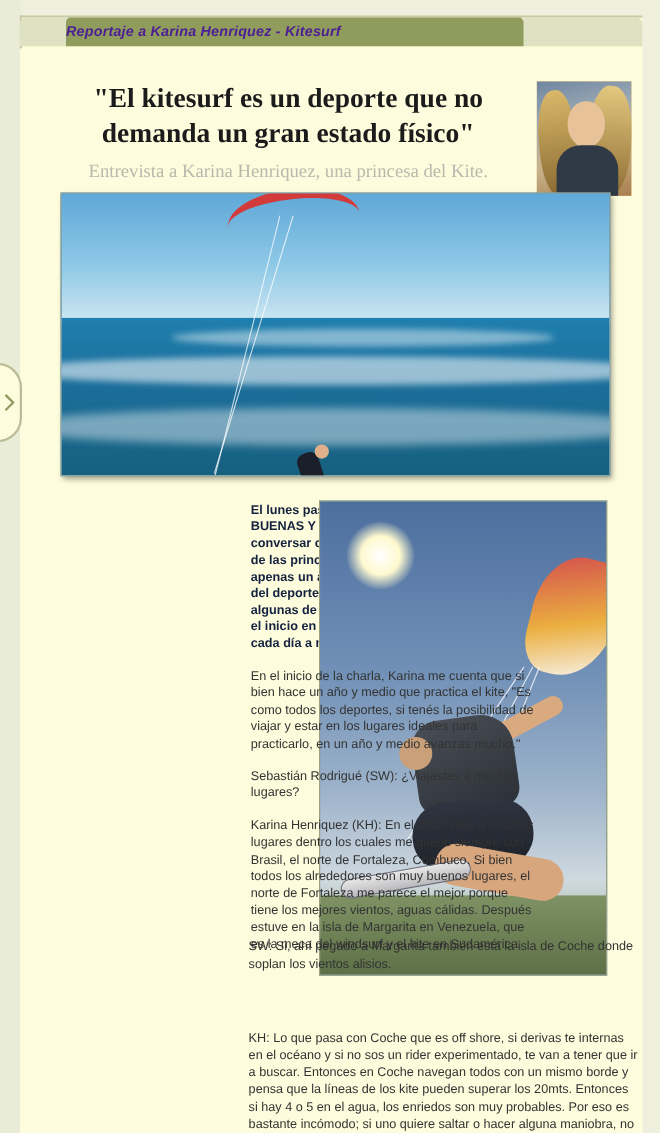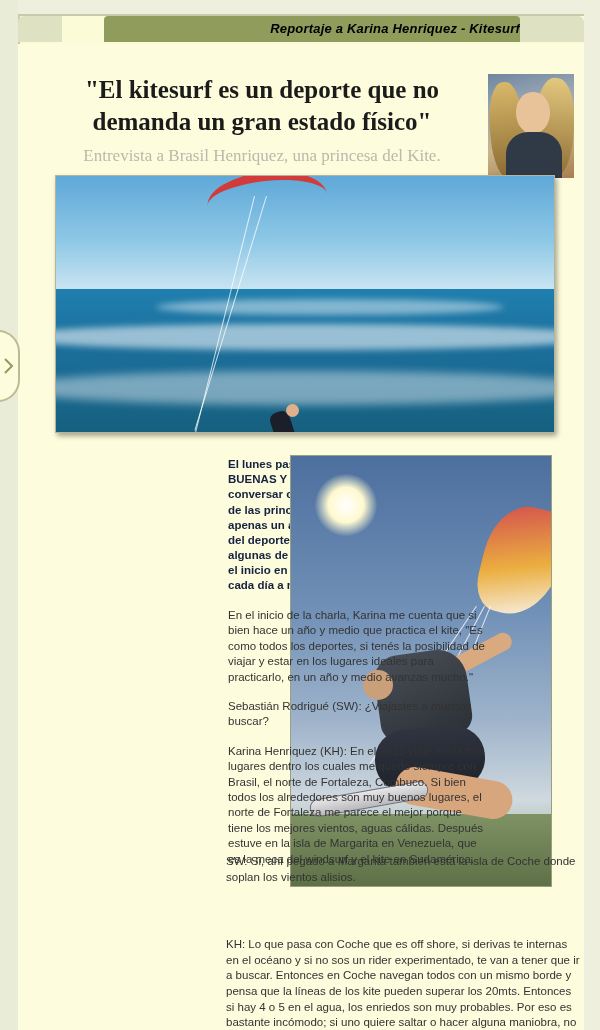--- a/index.html
+++ b/index.html
@@ -37,30 +37,29 @@
     background: #fdfcdc;
   }
 
   
   .titlebar {
     position: absolute;
     left: 60px; top: 16px;
     width: 416px; height: 26px;
     background: #8f9c5c;
     border-radius: 4px 4px 0 0;
-    color: #000000;
+    color: #4c1d95;
     font-style: italic;
     font-weight: bold;
     font-size: 13px;
     line-height: 26px;
-    text-align: right;
+    text-align: left;
     letter-spacing: .2px;
     overflow: hidden;
     white-space: nowrap;
-    margin-left: 44px;
   }
   .titlebar-left-cap {
     position: absolute; left: 18px; top: 16px; width: 44px; height: 26px;
     background: #dfe2c2; border-radius: 6px 0 0 0;
   }
   .titlebar-right-cap {
     position: absolute; left: 476px; top: 16px; width: 108px; height: 26px;
     background: #dfe2c2; border-radius: 0 6px 0 0;
   }
 
@@ -306,21 +305,21 @@
   <div class="nav-arrow">
     <span>
       <svg width="11" height="18" viewBox="0 0 11 18" aria-hidden="true">
         <polyline points="2,2 9,9 2,16" fill="none" stroke="#8d9a62" stroke-width="2"></polyline>
       </svg>
     </span>
   </div>
 
   <div class="headline-wrap">
     <h1 class="headline">"El kitesurf es un deporte que no demanda un gran estado físico"</h1>
-    <p class="subhead">Entrevista a Brasil Henriquez, una princesa del Kite.</p>
+    <p class="subhead">Entrevista a Karina Henriquez, una princesa del Kite.</p>
   </div>
 
   <div class="portrait">
     <div class="sky"></div>
     <div class="hairL"></div>
     <div class="hairR"></div>
     <div class="face"></div>
     <div class="body"></div>
   </div>
 
@@ -352,20 +351,20 @@
     <div class="arm"></div>
     <div class="torso"></div>
     <div class="head2"></div>
     <div class="hips"></div>
     <div class="legs"></div>
     <div class="board2"></div>
   </div>
 
   <div class="col-left">
     <p>En el inicio de la charla, Karina me cuenta que si bien hace un año y medio que practica el kite, "Es como todos los deportes, si tenés la posibilidad de viajar y estar en los lugares ideales para practicarlo, en un año y medio avanzas mucho."</p>
-    <p>Sebastián Rodrigué (SW): ¿Viajastes a muchos buscar?</p>
+    <p>Sebastián Rodrigué (SW): ¿Viajastes a muchos lugares?</p>
     <p>Karina Henriquez (KH): En el 2013 viajé a muchos lugares dentro los cuales me quedo siempre con Brasil, el norte de Fortaleza, Combuco. Si bien todos los alrededores son muy buenos lugares, el norte de Fortaleza me parece el mejor porque tiene los mejores vientos, aguas cálidas. Después estuve en la isla de Margarita en Venezuela, que es la meca del windsurf y el kite en Sudamérica.</p>
   </div>
 
   <div class="para-full" id="para-sw">SW: Si, ahí pegado a Margarita también está la isla de Coche donde soplan los vientos alisios.</div>
   <div class="para-full" id="para-kh2">KH: Lo que pasa con Coche que es off shore, si derivas te internas en el océano y si no sos un rider experimentado, te van a tener que ir a buscar. Entonces en Coche navegan todos con un mismo borde y pensa que la líneas de los kite pueden superar los 20mts. Entonces si hay 4 o 5 en el agua, los enriedos son muy probables. Por eso es bastante incómodo; si uno quiere saltar o hacer alguna maniobra, no se puede.</div>
 
 </div>
 
 </body></html>

